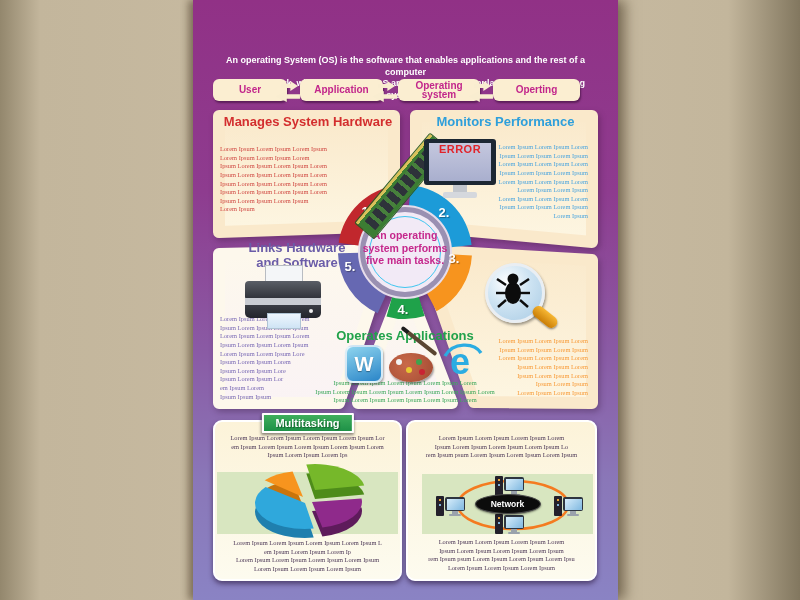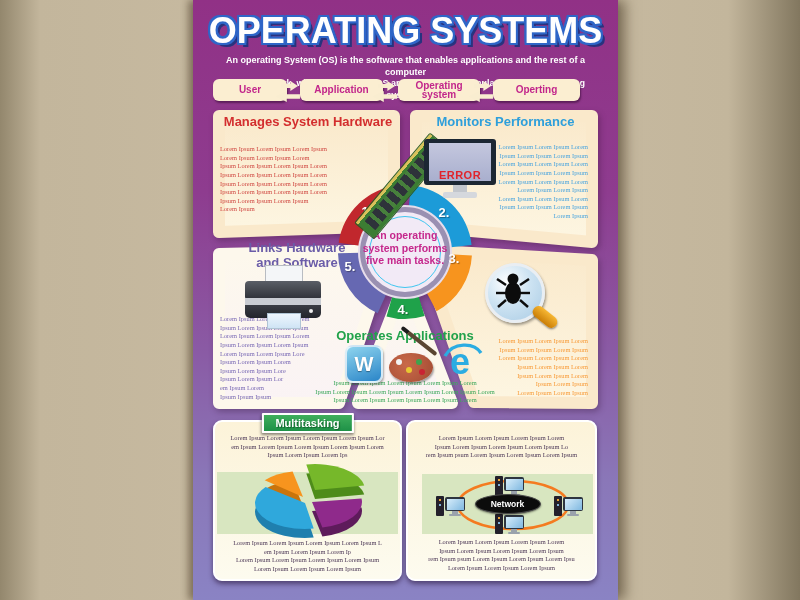--- a/index.html
+++ b/index.html
@@ -55,21 +55,21 @@
   .n1{left:174px;top:106px;}.n2{left:251px;top:107px;}.n3{left:261px;top:153px;}
   .n4{left:210px;top:204px;}.n5{left:157px;top:161px;}
   
   .ram{position:absolute;left:196px;top:22px;width:24px;height:116px;transform:rotate(40deg);
     background:linear-gradient(90deg,#d8c25a 0 3px,#3c7d33 3px);border:1px solid #2c5c24;border-radius:2px;}
   .ram-chips{position:absolute;left:6px;top:5px;width:14px;height:104px;
     background:repeating-linear-gradient(0deg,#2e323a 0 7px,#477f3c 7px 11px);}
   .monitor{position:absolute;left:231px;top:34px;width:72px;height:60px;}
   .mon-frame{position:absolute;width:72px;height:46px;background:#1c2733;border-radius:3px;}
   .mon-screen{position:absolute;left:5px;top:4px;width:62px;height:38px;
-    background:linear-gradient(#c4c7de,#a9afce);display:flex;align-items:flex-end;justify-content:center;}
+    background:linear-gradient(#c4c7de,#a9afce);display:flex;align-items:flex-start;justify-content:center;}
   .mon-error{color:#e1232b;font-weight:bold;font-size:11px;letter-spacing:.5px;}
   .mon-neck{position:absolute;left:29px;top:46px;width:14px;height:7px;background:#c2c6cc;}
   .mon-base{position:absolute;left:19px;top:53px;width:34px;height:6px;background:#d5d8dd;border-radius:2px;}
   .printer{position:absolute;left:52px;top:160px;width:76px;height:62px;}
   .pr-paperback{position:absolute;left:20px;top:0;width:36px;height:20px;background:#f4f6f8;border:1px solid #b8bcc2;}
   .pr-top{position:absolute;left:0;top:16px;width:76px;height:18px;background:linear-gradient(#5a5e66,#2f3138);border-radius:4px 4px 2px 2px;}
   .pr-mid{position:absolute;left:0;top:33px;width:76px;height:7px;background:#c9ccd2;}
   .pr-bot{position:absolute;left:0;top:40px;width:76px;height:13px;background:linear-gradient(#3a3d44,#23252b);border-radius:0 0 5px 5px;}
   .pr-led{position:absolute;right:8px;top:44px;width:4px;height:4px;background:#efefef;border-radius:50%;}
   .pr-paperfront{position:absolute;left:22px;top:48px;width:32px;height:14px;
@@ -131,21 +131,20 @@
   .pc-stand{position:absolute;left:16px;top:15px;width:6px;height:3px;background:#9aa2ac;}
   .pc-base{position:absolute;left:13px;top:18px;width:12px;height:2px;background:#9aa2ac;border-radius:1px;}
   .pc-top{left:73px;top:2px;}.pc-left{left:14px;top:22px;}.pc-right{left:132px;top:22px;}.pc-bot{left:73px;top:40px;}
 </style>
 </head>
 <body>
 
 <div class="stage">
   <div class="poster">
 
-    <div class="title">OPERATING SYSTEMS</div>
     <div class="subtitle">An operating System (OS) is the software that enables applications and the rest of a computer
 system to work. windows and Mac OS are the two most popular computer operating systems.</div>
 
     <div class="flow">
       <div class="flow-box fb-user">User</div>
       <div class="conn c1">
         <div class="arr arr-r"></div>
         <div class="arr arr-l"></div>
       </div>
       <div class="flow-box fb-app">Application</div>

